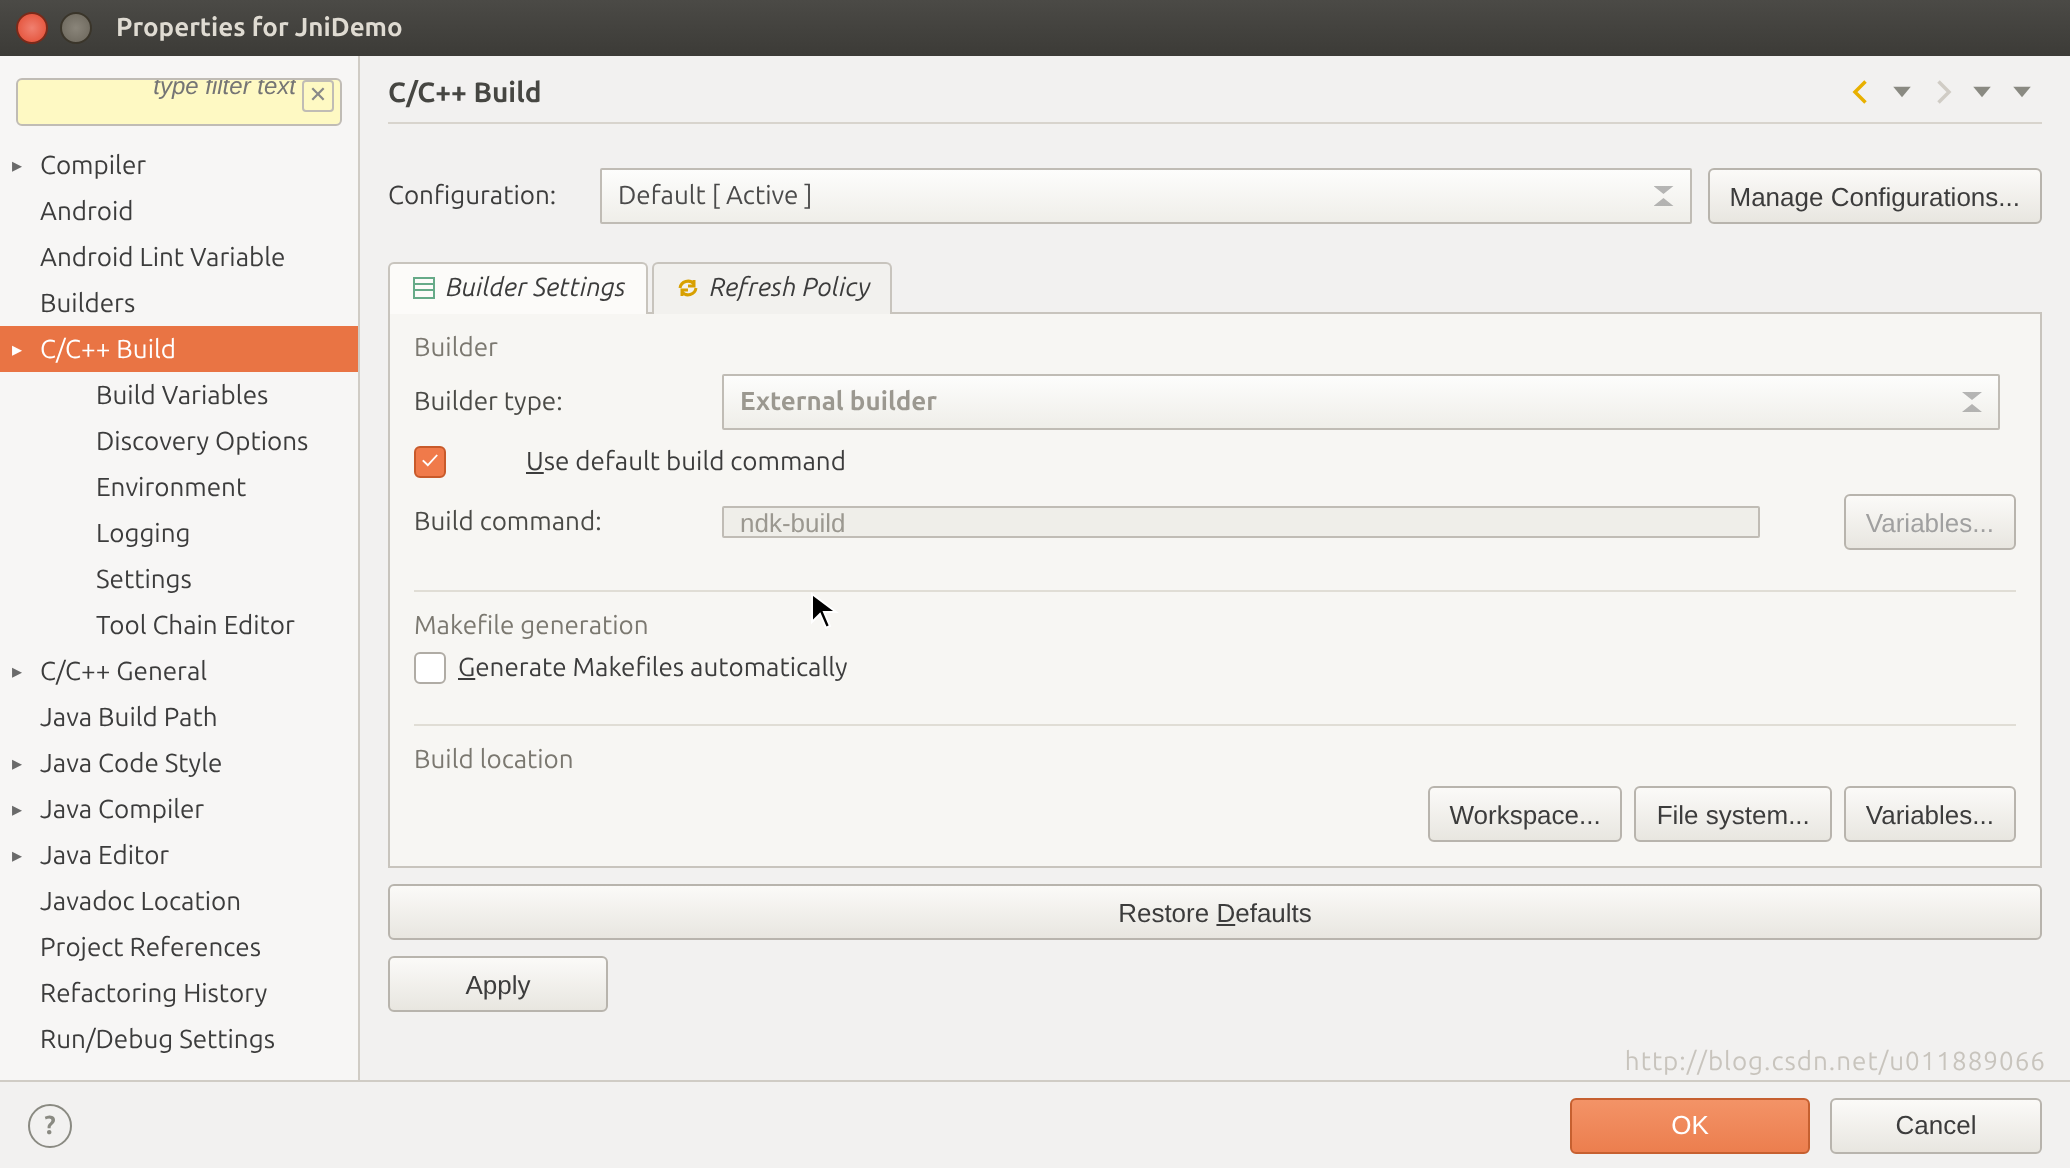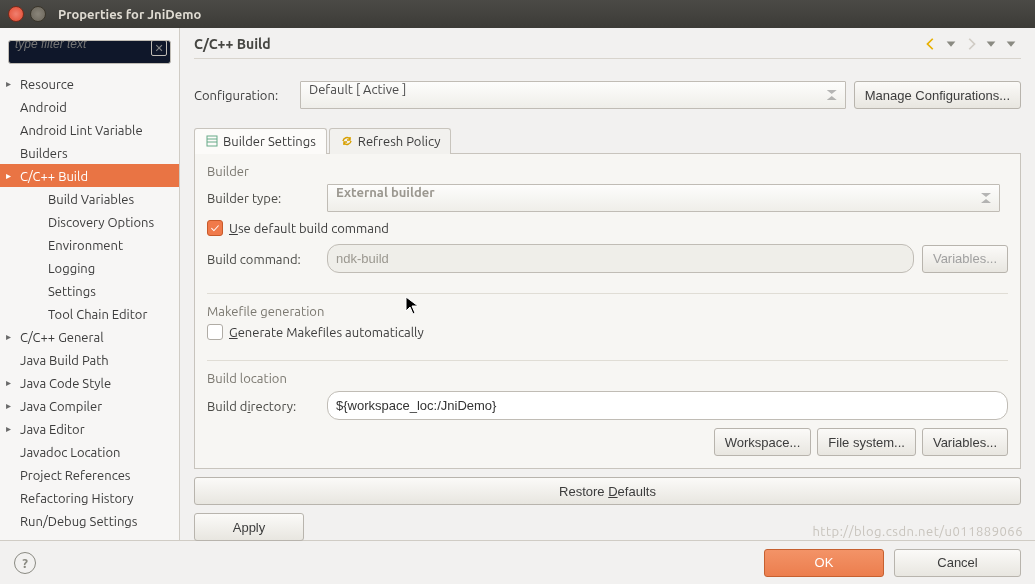--- a/index.html
+++ b/index.html
@@ -5,61 +5,61 @@
 * { box-sizing: border-box; margin: 0; padding: 0; }
 body { font-family: "Ubuntu", "Segoe UI", sans-serif; font-size: 13px; color: #3c3c3c; background: #f2f1f0; width: 1035px; height: 584px; overflow: hidden; position: relative; }
 .titlebar { height: 28px; background: linear-gradient(#4b4a46, #3c3b37); display: flex; align-items: center; padding: 0 8px; color: #dfdbd2; }
 .titlebar .wbtn { width: 16px; height: 16px; border-radius: 50%; margin-right: 6px; display: inline-block; }
 .wclose { background: radial-gradient(#f08070, #e24a30); border: 1px solid #7a2a1a; }
 .wmin { background: radial-gradient(#8a857a, #6a655a); border: 1px solid #3a352a; }
 .wtitle { font-weight: bold; margin-left: 6px; font-size: 13px; }
 .main { display: flex; height: 512px; }
 .sidebar { width: 180px; border-right: 1px solid #d0ccc5; background: #f7f6f5; display: flex; flex-direction: column; }
 .filterbox { margin: 8px; position: relative; }
-.filterbox input { width: 100%; height: 24px; padding: 2px 22px 18px 6px; border: 1px solid #c0bcb5; border-radius: 3px; background: #0f172a; font-size: 12px; color: #888; font-style: italic; }
+.filterbox input { width: 100%; height: 24px; padding: 2px 22px 18px 6px; border: 1px solid #c0bcb5; border-radius: 3px; background: #fef9c3; font-size: 12px; color: #888; font-style: italic; text-align: right; }
 .filterclear { position: absolute; right: 4px; top: 4px; width: 16px; height: 16px; text-align: center; line-height: 14px; color: #888; font-size: 11px; border: 1px solid #c0bcb5; border-radius: 2px; }
 .tree { flex: 1; overflow: hidden; white-space: nowrap; }
 .tree .item { display: flex; align-items: center; height: 23px; padding-left: 6px; cursor: default; }
 .tree .item.child { padding-left: 34px; }
 .tree .item.selected { background: #e97444; color: #fff; }
 .tree .arrow { width: 14px; display: inline-block; color: #6a6a6a; font-size: 10px; }
 .tree .item.selected .arrow { color: #fff; }
 .content { flex: 1; display: flex; flex-direction: column; padding: 8px 14px 0 14px; }
 .hdr { display: flex; align-items: center; height: 26px; border-bottom: 1px solid #d8d4cd; padding-bottom: 6px; }
 .hdr-title { font-size: 14px; font-weight: 600; color: #464642; flex: 1; }
 .navarrow { width: 14px; height: 14px; margin: 0 3px; }
 .cfgrow { display: flex; align-items: center; margin: 22px 0 18px 0; }
 .cfglabel { width: 106px; }
-.combo { flex: 1; height: 28px; border: 1px solid #c0bcb5; border-radius: 1px; background: linear-gradient(#fdfdfc, #efeee9); display: flex; padding: 0 30px 0 8px; margin-right: 8px; position: relative; color: #4a4a4a; }
+.combo { flex: 1; height: 28px; border: 1px solid #c0bcb5; border-radius: 1px; background: linear-gradient(#fdfdfc, #efeee9); display: flex; align-items: center; padding: 0 30px 0 8px; margin-right: 8px; position: relative; color: #4a4a4a; }
 .combo::after { content: ""; position: absolute; right: 8px; top: 8px; width: 10px; height: 10px; background: linear-gradient(#888,#888); clip-path: polygon(0 0, 100% 0, 50% 40%, 50% 60%, 100% 100%, 0 100%, 50% 60%, 50% 40%); opacity: .6; }
 .btn { height: 28px; padding: 0 10px; border: 1px solid #b8b4ad; border-radius: 3px; background: linear-gradient(#fbfaf8, #e8e6e0); color: #3c3c3c; cursor: pointer; font-size: 13px; }
 .btn.disabled { color: #a0a0a0; }
 .tabs { display: flex; border-bottom: 1px solid #c8c4bd; }
-.tab { padding: 5px 10px 6px 10px; border: 1px solid #c8c4bd; border-bottom: none; border-radius: 3px 3px 0 0; margin-right: 2px; background: #f2f1ee; display: flex; align-items: center; gap: 4px; position: relative; top: 1px; }
+.tab { padding: 5px 10px 6px 10px; border: 1px solid #c8c4bd; border-bottom: none; border-radius: 3px 3px 0 0; margin-right: 2px; background: #f2f1ee; display: flex; align-items: center; gap: 4px; position: relative; top: 1px; font-style: italic; }
 .tab.active { background: #fcfbf9; }
 .tab svg, .tab .ticon { width: 14px; height: 14px; }
 .panel { border: 1px solid #c8c4bd; border-top: none; padding: 10px 12px 12px 12px; background: #f7f6f3; }
 .group-title { color: #7b7870; margin: 0 0 6px 0; font-size: 13px; }
 .group { border-bottom: 1px solid #e0ddd5; padding-bottom: 12px; margin-bottom: 10px; }
-.row { display: flex; align-items: center; margin-bottom: 8px; }
+.row { display: flex; align-items: center; margin-bottom: 8px; gap: 34px; }
 .row .lbl { width: 120px; color: #4a4a46; }
-.rowinput { flex: 1; height: 29px; border: 1px solid #c0bcb5; border-radius: 12px; padding: 0 8px; background: #fff; font-size: 13px; color: #333; }
+.rowinput { flex: 1; height: 16px; border: 1px solid #c0bcb5; border-radius: 1px; padding: 0 8px; background: #fff; font-size: 13px; color: #333; }
 .rowinput[disabled] { background: #efeee9; color: #9b9890; }
 .chk { width: 16px; height: 16px; border: 1px solid #b0aca5; border-radius: 3px; margin-right: 6px; display: inline-flex; align-items: center; justify-content: center; background: #fff; }
 .chk.checked { background: #f07a4a; border-color: #c85a2a; }
 .chk.checked::after { content: "✓"; color: #fff; font-size: 12px; line-height: 1; }
 .chk.disabled { background: #efeee9; }
 .underline-u { text-decoration: underline; }
 .locrow { display: flex; justify-content: flex-end; gap: 6px; margin-top: 6px; }
 .footer1 { display: flex; justify-content: flex-end; gap: 8px; padding: 8px 0 4px 0; flex-direction: column; }
 .bottombar { height: 44px; border-top: 1px solid #d0ccc5; display: flex; align-items: center; padding: 0 14px; }
 .helpicon { width: 22px; height: 22px; border: 1.5px solid #8a8a82; border-radius: 50%; color: #8a8a82; display: flex; align-items: center; justify-content: center; font-weight: bold; font-size: 13px; }
 .bottombar .spacer { flex: 1; }
 .btn.primary { background: linear-gradient(#f39367, #ec7e4e); border-color: #c66030; color: #fff; width: 120px; }
-.btn.secondary { width: 127px; }
+.btn.secondary { width: 106px; }
 .cursor { position: absolute; left: 405px; top: 296px; pointer-events: none; }
 .watermark { position: absolute; right: 12px; bottom: 46px; color: #c8c4bd; font-size: 13px; letter-spacing: .5px; }
 </style>
 </head>
 <body>
 
 <div class="titlebar">
   <span class="wbtn wclose"></span>
   <span class="wbtn wmin"></span>
   <span class="wtitle">Properties for JniDemo</span>
@@ -67,21 +67,21 @@
 
 <div class="main">
   <div class="sidebar">
     <div class="filterbox">
       <input type="text" placeholder="type filter text" style="">
       <span class="filterclear">✕</span>
     </div>
     <div class="tree" id="tree">
         <div class="item">
           <span class="arrow">▸</span>
-          <span>Resource</span>
+          <span>Compiler</span>
         </div>
         <div class="item">
           <span class="arrow"></span>
           <span>Android</span>
         </div>
         <div class="item">
           <span class="arrow"></span>
           <span>Android Lint Variable</span>
         </div>
         <div class="item">
@@ -226,24 +226,20 @@
         <div class="row" style="gap:44px">
           <span style="display:flex;align-items:center">
             <span class="chk"></span>
             <span><span class="underline-u">G</span><span>enerate Makefiles automatically</span></span>
           </span>
         </div>
       </div>
 
       <div>
         <div class="group-title">Build location</div>
-        <div class="row">
-          <span class="lbl"><span>Build d</span><span class="underline-u">i</span><span>rectory:</span></span>
-          <input class="rowinput" value="${workspace_loc:/JniDemo}" style="">
-        </div>
         <div class="locrow">
           <button class="btn">Workspace...</button>
           <button class="btn">File system...</button>
           <button class="btn">Variables...</button>
         </div>
       </div>
     </div>
 
     <div class="footer1">
       <button class="btn"><span>Restore </span><span class="underline-u">D</span><span>efaults</span></button>

